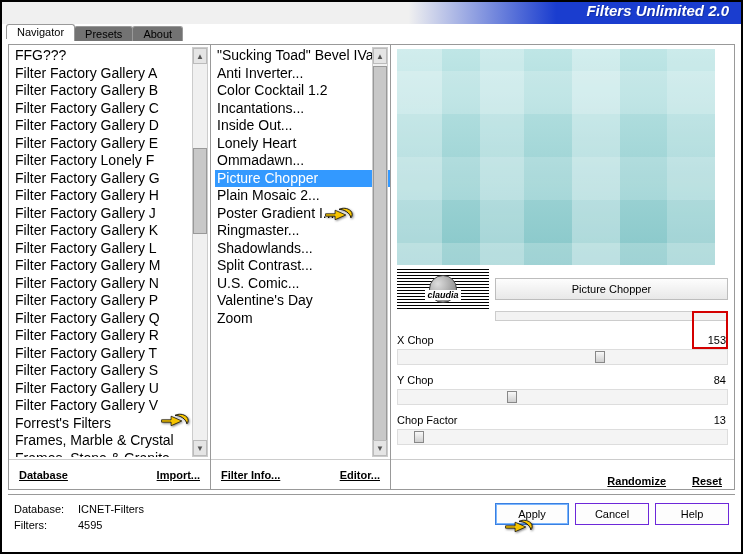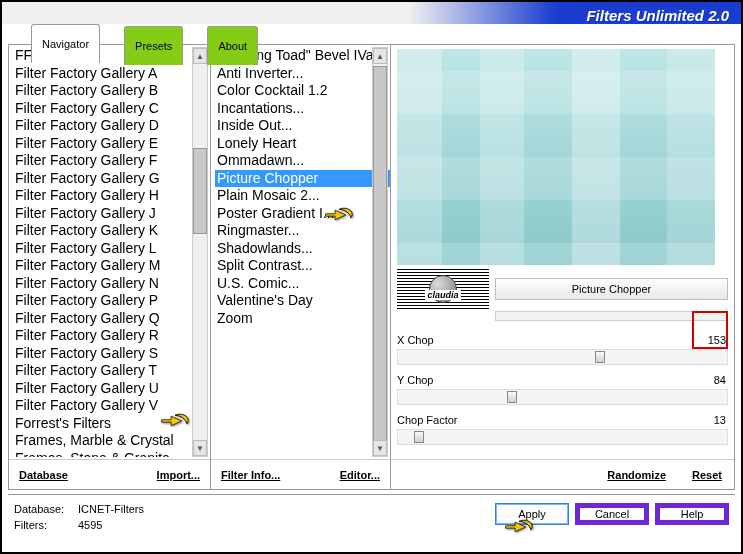--- a/index.html
+++ b/index.html
@@ -1,28 +1,28 @@
 <!DOCTYPE html>
 <html><head>
 <meta charset="utf-8">
 <style>
   * { box-sizing: border-box; margin: 0; padding: 0; font-family: "Segoe UI", Tahoma, Arial, sans-serif; }
   body { background: #fff; width: 743px; height: 554px; overflow: hidden; border: 2px solid #000; position: relative; }
 
   .titlebar {
     height: 22px;
     background: linear-gradient(to right, #f0f0f0 0%, #f0f0f0 55%, #1a3dcf 75%, #1a3dcf 100%);
-    display: flex; align-items: flex-end; justify-content: flex-end;
+    display: flex; align-items: flex-start; justify-content: flex-end;
     padding-right: 12px;
   }
   .titlebar-text { color: #fff; font-weight: bold; font-style: italic; font-size: 15px; text-shadow: 1px 1px 0 rgba(0,0,0,.2); }
 
   .tabs { position: absolute; top: 22px; left: 4px; display: flex; z-index: 2; }
-  .tab { background: #fff; border: 1px solid #999; border-bottom: none; padding: 13px 10px; font-size: 11px; border-top-left-radius: 3px; border-top-right-radius: 3px; margin-right: -1px; cursor: pointer; margin-left: 25px; }
-  .tab.inactive { background: #84cc16; position: relative; top: 2px; }
+  .tab { background: #fff; border: 1px solid #999; border-bottom: none; padding: 1px 10px; font-size: 11px; border-top-left-radius: 3px; border-top-right-radius: 3px; margin-right: -1px; cursor: pointer; }
+  .tab.inactive { background: #737373; position: relative; top: 2px; }
 
   .main {
     position: absolute; top: 42px; left: 6px; right: 6px; bottom: 62px;
     border: 1px solid #999; background: #fff;
     display: flex;
   }
 
   .col { display: flex; flex-direction: column; }
   .col1 { width: 202px; border-right: 1px solid #999; }
   .col2 { width: 180px; border-right: 1px solid #999; }
@@ -53,21 +53,21 @@
     position: absolute; left: 6px; right: 6px; bottom: 4px; height: 54px;
     border-top: 1px solid #999; padding-top: 2px;
     display: flex; align-items: flex-start;
   }
   .statuslines { font-size: 11px; line-height: 16px; padding: 4px 6px; }
   .statuslines span.lbl { display:inline-block; width:64px; }
   .action-buttons { margin-left: auto; display:flex; gap:6px; padding: 6px 6px 0 0; align-items: center; }
 
   .winbtn {
     min-width: 74px; height: 22px; font-size: 11px;
-    background: #fdfdfd; border: 5px solid #6d28d9; cursor: pointer;
+    background: #fdfdfd; border: 1px solid #6d28d9; cursor: pointer;
     padding: 0 10px;
   }
   .winbtn.default { border: 1px solid #3a7fe0; box-shadow: 0 0 0 1px #7ab6ff inset; }
 
   
   .preview {
     margin: 4px 4px 0 6px;
     width: 318px; height: 216px;
     background: #9ed3d4;
     background-image:
@@ -109,21 +109,21 @@
     position: relative;
   }
   .param-slider .thumb {
     position:absolute; top:1px; width:10px; height:12px;
     background: linear-gradient(180deg,#f8f8f8,#cfcfcf);
     border:1px solid #888;
   }
   .redbox { border: 2px solid #d40000; position:absolute; }
   .red1 { right: 6px; top: 266px; width: 36px; height: 38px; }
 
-  .right-bottom { position:absolute; left:0; right:0; bottom:0; height:30px; border-top:1px solid #ccc; display:flex; align-items:center; justify-content:flex-end; padding-right:8px; gap:18px;}
+  .right-bottom { position:absolute; left:0; right:0; bottom:0; height:30px; border-top:1px solid #ccc; display:flex; align-items:flex-end; justify-content:flex-end; padding-right:8px; gap:18px;}
   .right-bottom .linkbtn { font-weight:bold; }
 
   
   .hand {
     position: absolute; width: 34px; height: 26px; pointer-events: none; z-index: 50;
   }
   .hand svg { width:100%; height:100%; filter: drop-shadow(1px 1px 1px rgba(0,0,0,.5)); }
 </style>
 </head>
 <body>
@@ -143,33 +143,33 @@
   <div class="col col1">
     <div class="top-divider"></div>
     <div class="listwrap">
       <div class="list" id="category-list">
           <div>FFG???</div>
           <div>Filter Factory Gallery A</div>
           <div>Filter Factory Gallery B</div>
           <div>Filter Factory Gallery C</div>
           <div>Filter Factory Gallery D</div>
           <div>Filter Factory Gallery E</div>
-          <div>Filter Factory Gallery F</div>
+          <div>Filter Factory Lonely F</div>
           <div>Filter Factory Gallery G</div>
           <div>Filter Factory Gallery H</div>
           <div>Filter Factory Gallery J</div>
           <div>Filter Factory Gallery K</div>
           <div>Filter Factory Gallery L</div>
           <div>Filter Factory Gallery M</div>
           <div>Filter Factory Gallery N</div>
           <div>Filter Factory Gallery P</div>
           <div>Filter Factory Gallery Q</div>
           <div>Filter Factory Gallery R</div>
+          <div>Filter Factory Gallery T</div>
           <div>Filter Factory Gallery S</div>
-          <div>Filter Factory Gallery T</div>
           <div>Filter Factory Gallery U</div>
           <div>Filter Factory Gallery V</div>
           <div>Forrest's Filters</div>
           <div>Frames, Marble &amp; Crystal</div>
           <div>Frames, Stone &amp; Granite</div>
         </div>
       <div class="scrollbar">
         <div class="scroll-arrow">▲</div>
         <div class="scroll-thumb" style="top:100px; height:86px;"></div>
         <div class="scroll-arrow" style="position:absolute;bottom:0;left:0;right:0;">▼</div>

